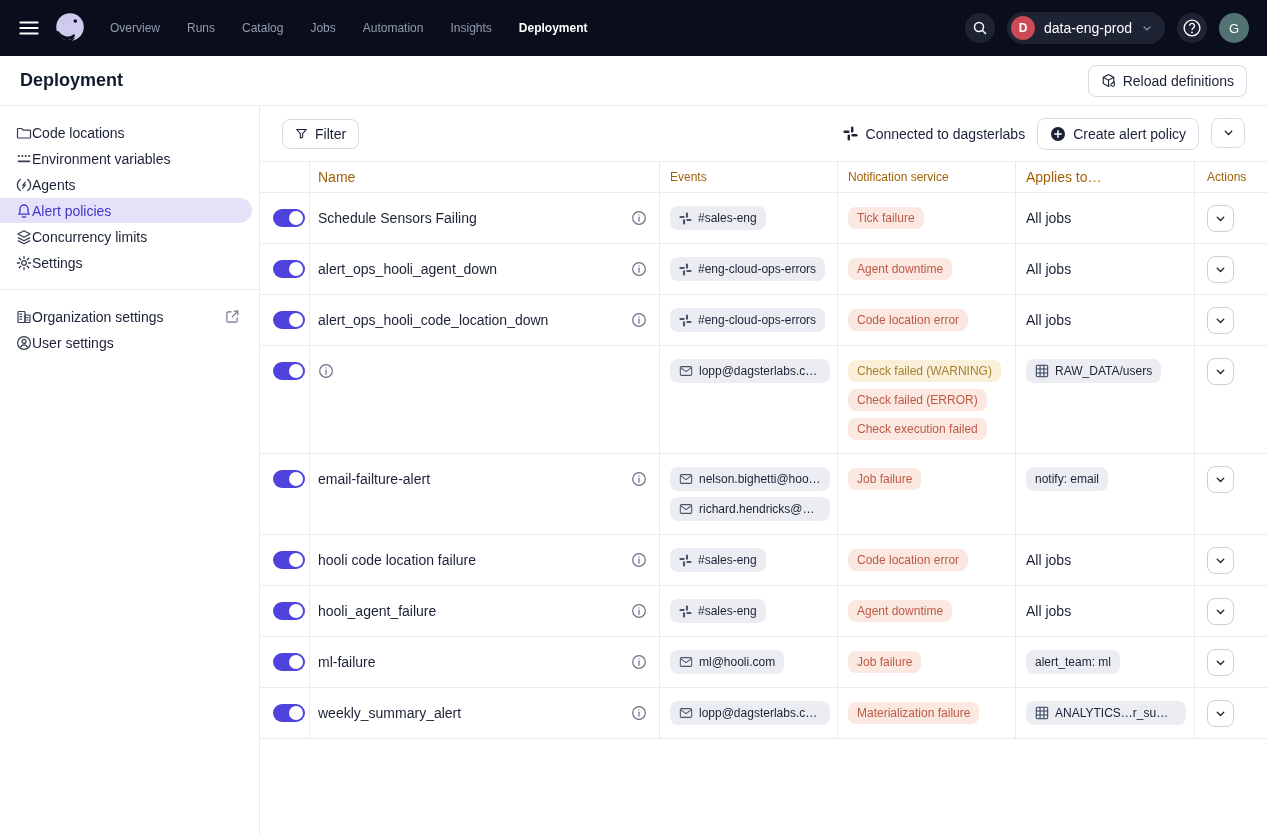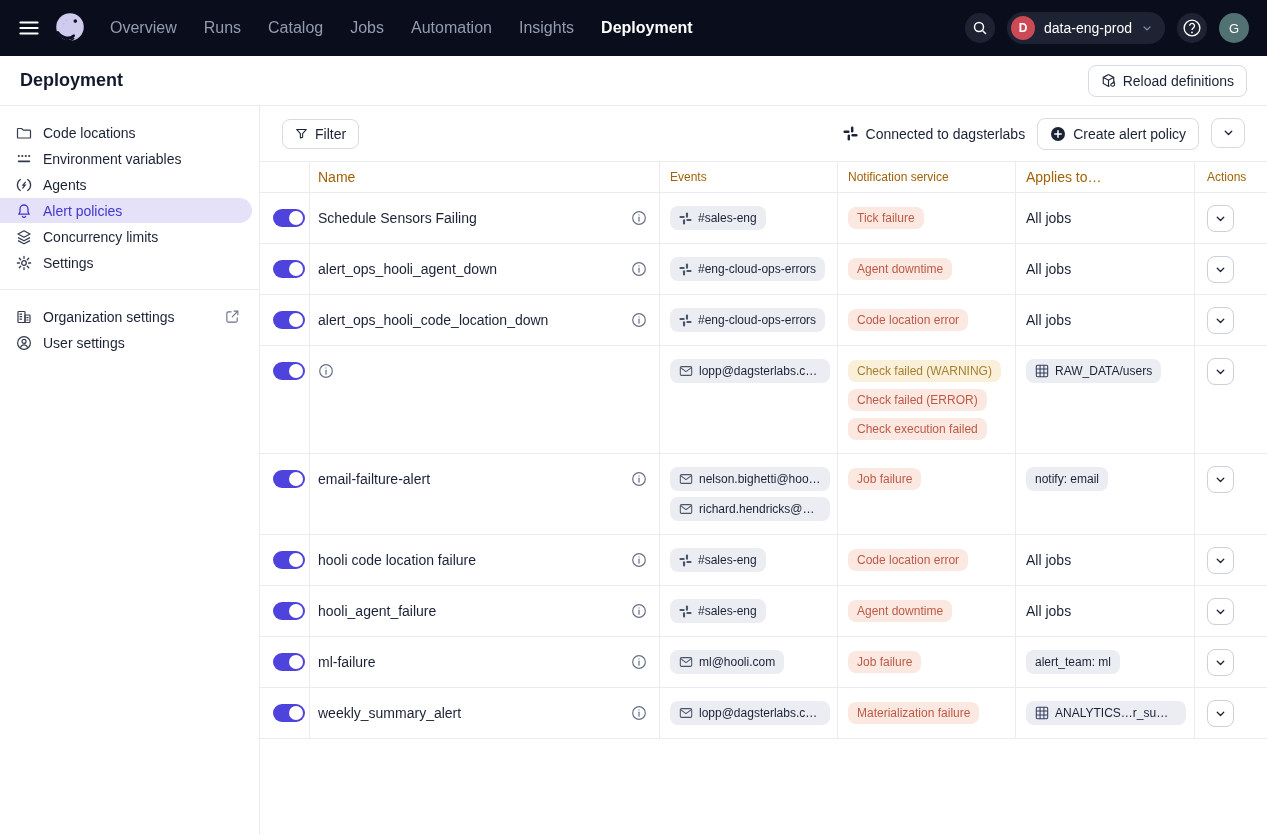--- a/index.html
+++ b/index.html
@@ -9,39 +9,39 @@
     font-family:"Liberation Sans", sans-serif;
     background:#ffffff; color:#1B2236; font-size:14px;
   }
   svg { display:block; }
 
   
   .topnav { height:56px; background:#0A0E1C; display:flex; align-items:center; padding:0 18px 0 14px; }
   .hamburger { width:30px; height:30px; background:none; border:none; color:#fff; cursor:pointer; padding:4px; }
   .logo { width:36px; height:36px; margin-left:8px; }
   .nav-links { display:flex; gap:27px; margin-left:22px; }
-  .nav-link { color:#939BAC; font-size:16px; text-decoration:none; cursor:pointer; background:none; border:none; font-family:inherit; padding:0; }
+  .nav-link { color:#939BAC; font-size:12px; text-decoration:none; cursor:pointer; background:none; border:none; font-family:inherit; padding:0; }
   .nav-link.active { color:#ffffff; font-weight:bold; }
   .topnav-right { margin-left:auto; display:flex; align-items:center; gap:12px; }
   .icon-circle-btn { width:30px; height:30px; border-radius:50%; background:#1D2333; border:none; color:#fff; display:flex; align-items:center; justify-content:center; cursor:pointer; }
   .switcher { height:32px; background:#1D2333; border:none; border-radius:999px; display:flex; align-items:center; gap:9px; padding:0 12px 0 4px; color:#fff; font-size:14px; cursor:pointer; font-family:inherit; }
   .switcher .d-avatar { width:24px; height:24px; border-radius:50%; background:#CB4A55; color:#fff; font-size:12px; font-weight:bold; display:flex; align-items:center; justify-content:center; }
   .switcher .chev { color:#8A93A5; }
   .g-avatar { width:30px; height:30px; border-radius:50%; background:#527173; border:none; color:#fff; font-size:13px; display:flex; align-items:center; justify-content:center; cursor:pointer; font-family:inherit; }
 
   
   .page-header { height:50px; display:flex; align-items:center; justify-content:space-between; padding:0 20px; border-bottom:1px solid #E9EBF0; background:#fff; }
   .page-title { font-size:18px; font-weight:bold; color:#121A2E; }
   .btn { display:inline-flex; align-items:center; gap:7px; height:32px; padding:0 12px; background:#fff;
          border:1px solid #D5DAE4; border-radius:8px; font-size:14px; color:#1B2236; cursor:pointer; font-family:inherit; white-space:nowrap; }
 
   
   .layout { display:flex; height:728px; }
   .sidebar { width:260px; border-right:1px solid #E9EBF0; padding-top:14px; flex:none; }
-  .side-item { display:flex; align-items:center; gap:11px; height:25px; margin:0 8px 1px 0; padding:0 12px 0 16px;
+  .side-item { display:flex; align-items:center; height:25px; margin:0 8px 1px 0; padding:0 12px 0 16px;
                border-radius:0 13px 13px 0; font-size:14px; color:#1B2236; cursor:pointer; background:none; border:none; width:252px; font-family:inherit; text-align:left; }
   .side-item .s-icon { color:#343B4F; flex:none; display:flex; }
   .side-item.active { background:#E4E1F8; color:#4237C9; }
   .side-item.active .s-icon { color:#4237C9; }
   .side-divider { border:none; border-top:1px solid #E9EBF0; margin:14px 0; }
   .ext-icon { margin-left:auto; color:#6A7187; display:flex; }
 
   
   .main { flex:1; display:flex; flex-direction:column; min-width:0; }
   .toolbar { height:55px; display:flex; align-items:center; justify-content:space-between; padding:0 22px; }

